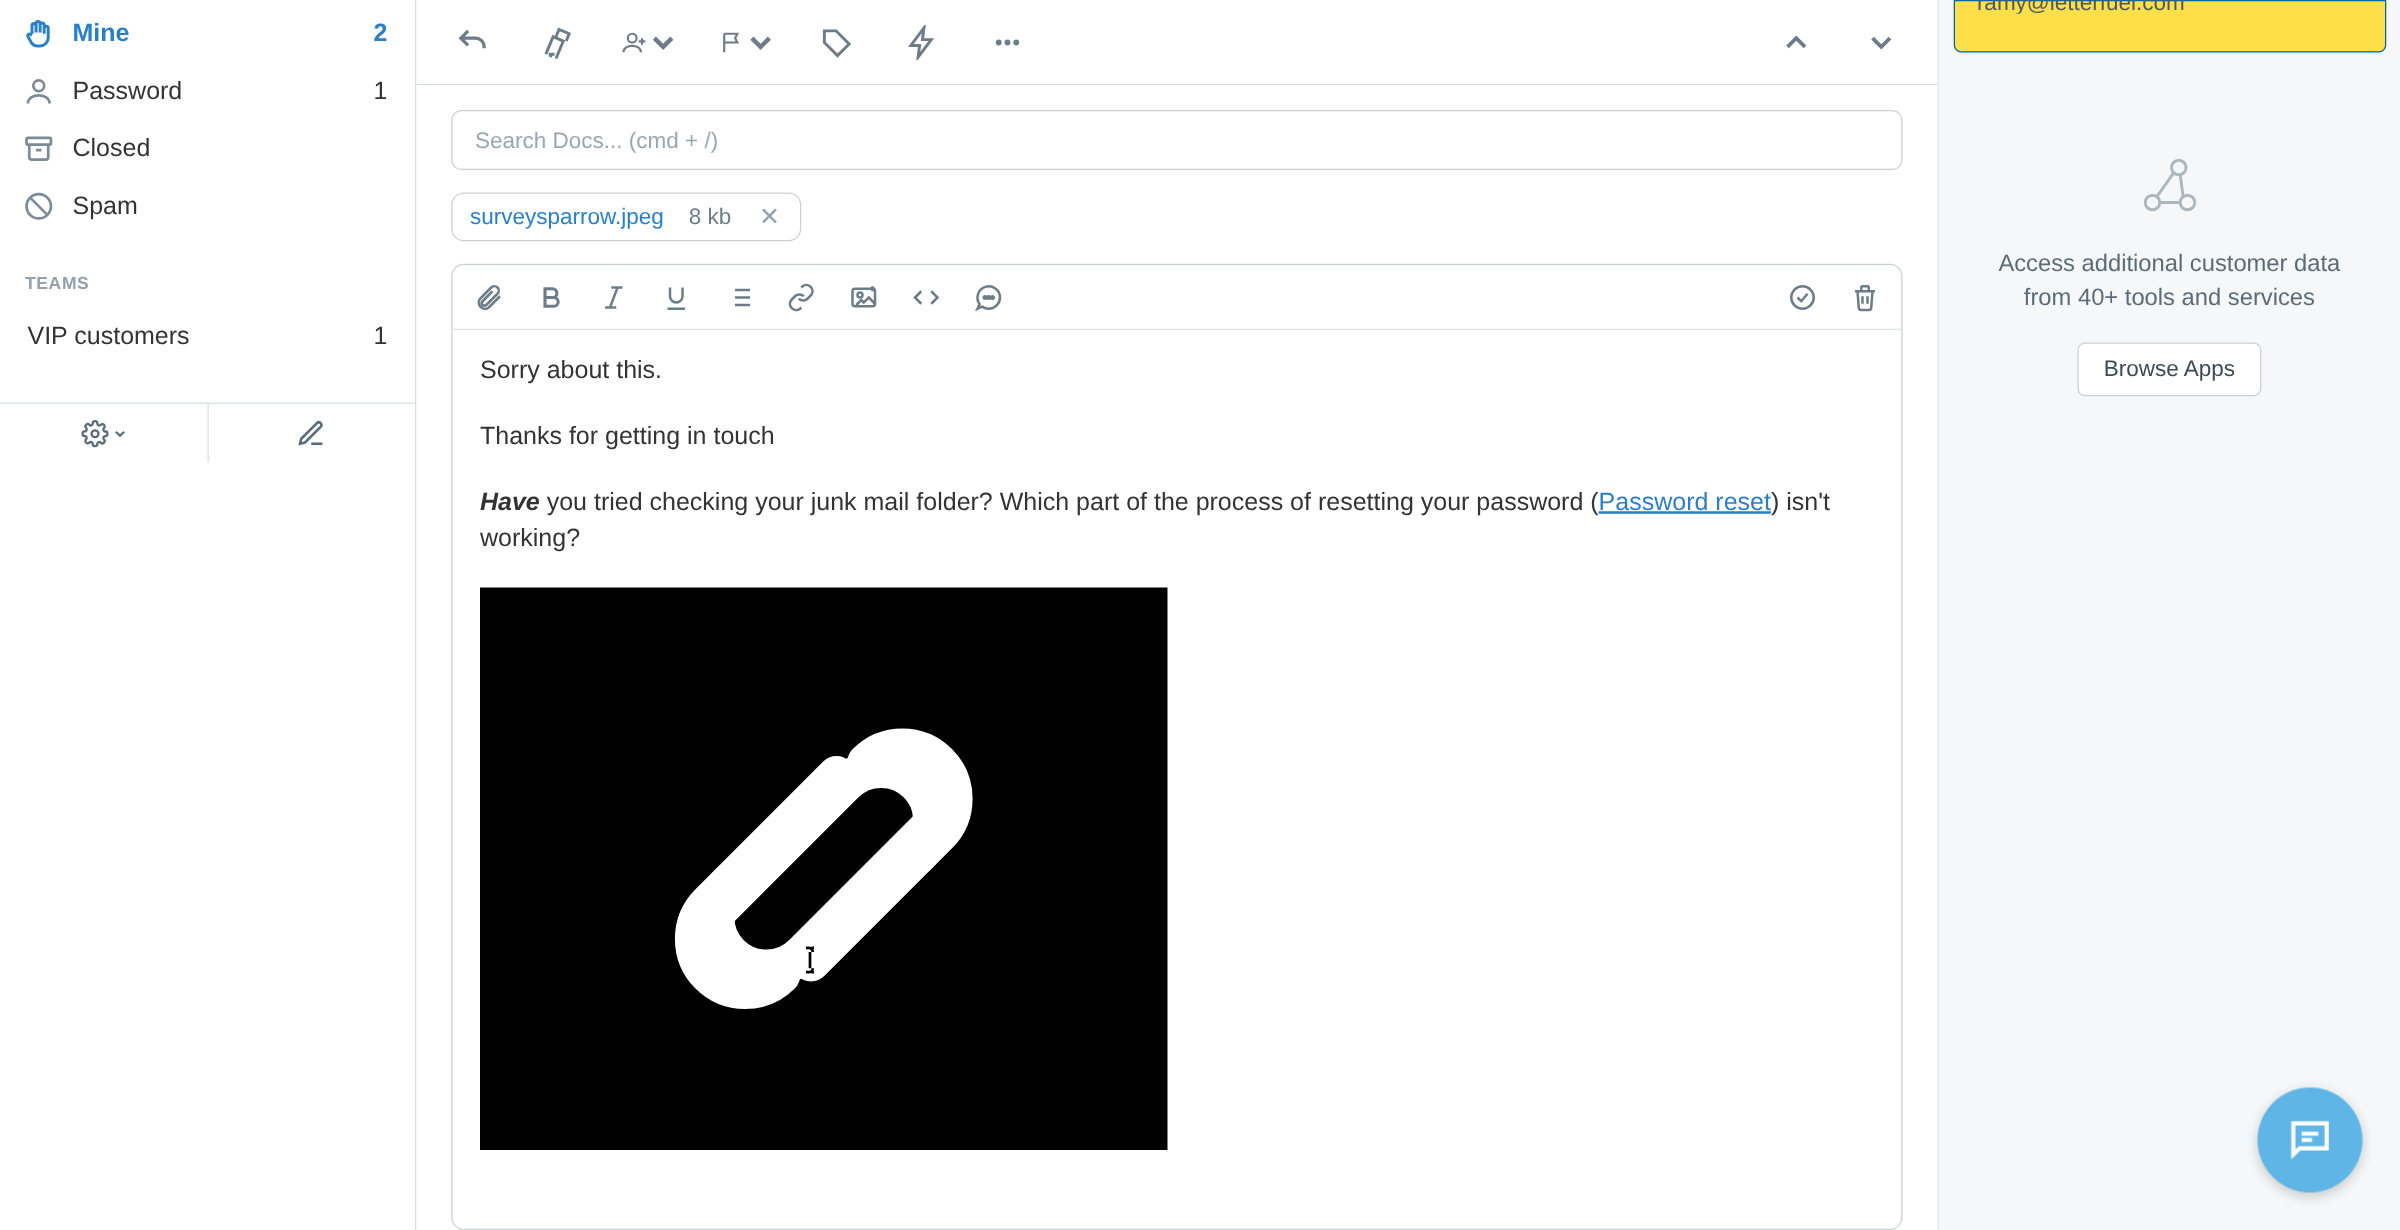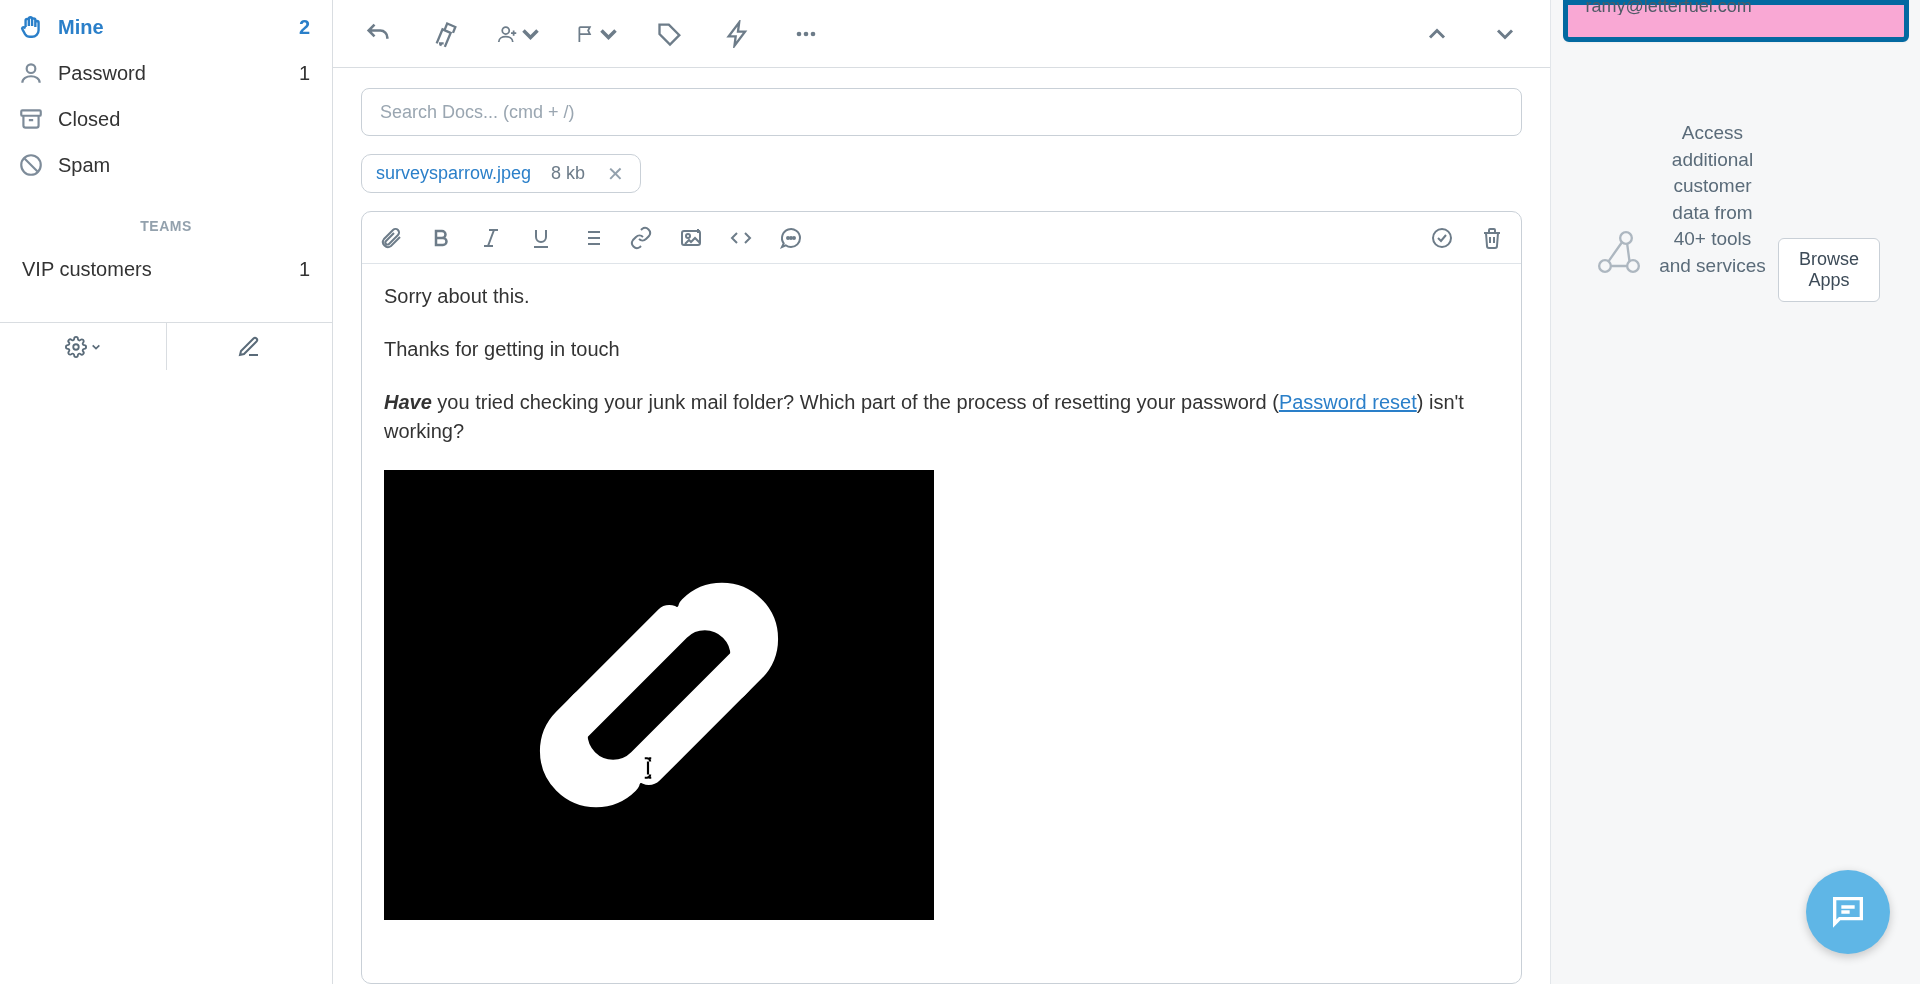--- a/index.html
+++ b/index.html
@@ -1,20 +1,20 @@
 <!DOCTYPE html>
 <html><head>
 <meta charset="utf-8">
 <style>
   * { box-sizing: border-box; margin: 0; padding: 0; }
   html, body { height: 100%; font-family: -apple-system, BlinkMacSystemFont, "Segoe UI", Arial, sans-serif; background:#fff; color:#333; }
   body { display:flex; height:984px; width:1920px; overflow:hidden; }
 
   
-  .sidebar { width:333px; min-width:333px; border-right:1px solid #d9dde1; display:flex; flex-direction:column; position:relative; background:#fff;text-align:center;}
+  .sidebar { width:333px; min-width:333px; border-right:1px solid #d9dde1; display:flex; flex-direction:column; position:relative; background:#fff;}
   .nav-list { list-style:none; padding:4px 0; }
   .nav-item { display:flex; align-items:center; padding:10px 22px 10px 18px; cursor:pointer; font-size:20px; }
   .nav-item.active { color:#2a7fc9; font-weight:700; }
   .nav-item .icon { width:26px; height:26px; margin-right:14px; display:flex; align-items:center; justify-content:center; color:#7d8b99; flex-shrink:0;}
   .nav-item.active .icon { color:#2a7fc9; }
   .nav-item .count { margin-left:auto; font-size:20px; }
   .teams-heading { font-size:14px; letter-spacing:0.5px; font-weight:700; color:#93a1ad; padding:26px 20px 10px 20px; text-transform:uppercase; }
   .sidebar-footer { position:absolute; bottom:0; left:0; right:0; height:50px; border-top:1px solid #d9dde1; display:flex; }
   .sidebar-footer .half { flex:1; display:flex; align-items:center; justify-content:center; cursor:pointer; color:#5a6b79;}
   .sidebar-footer .half + .half { border-left:1px solid #d9dde1; }
@@ -44,23 +44,23 @@
   .editor-toolbar .spacer { flex:1; }
   .editor-body { padding:18px 22px; font-size:20px; line-height:1.45; overflow:auto; flex:1; }
   .editor-body p { margin:0 0 24px 0; }
   .editor-body a { color:#2a7fc9; text-decoration:underline; }
   .editor-body .bold { font-weight:800; font-style:italic;}
   .embedded-image { width:550px; height:450px; background:#000; display:flex; align-items:center; justify-content:center; }
   .embedded-image svg { width:340px; height:340px; }
 
   
   .right-panel { width:370px; min-width:370px; background:#f6f7f8; border-left:1px solid #e2e6ea; display:flex; flex-direction:column; align-items:center;}
-  .customer-card { width:346px; min-height:42px; background:#f9a8d4; border:5px solid #0369a1; border-radius:0 0 6px 6px; box-shadow:0 1px 2px rgba(0,0,0,.04); padding:0 18px 14px 18px; margin-bottom:78px; display:flex; align-items:flex-start;}
+  .customer-card { width:346px; min-height:42px; background:#fde047; border:1px solid #0369a1; border-radius:0 0 6px 6px; box-shadow:0 1px 2px rgba(0,0,0,.04); padding:0 18px 14px 18px; margin-bottom:78px; display:flex; align-items:flex-start;}
   .customer-email { color:#4f5a67; font-size:18px; line-height:1; position:relative; top:-8px; overflow:hidden;}
-  .apps-promo { display:flex; flex-direction:row; align-items:flex-end; text-align:center; padding:0 40px;gap:12px; }
+  .apps-promo { display:flex; flex-direction:column; align-items:center; text-align:center; padding:0 40px; }
   .apps-promo .graph-icon { color:#adb7c0; margin-bottom:18px; }
   .apps-promo p { color:#5a6b79; font-size:19px; line-height:1.4; margin-bottom:22px;}
   .browse-btn { border:1px solid #c9d0d7; background:#fff; border-radius:6px; padding:10px 20px; font-size:18px; color:#3c4a57; cursor:pointer; }
 
   .help-fab { position:fixed; right:30px; bottom:30px; width:84px; height:84px; border-radius:50%; background:#5fb6e6; display:flex; align-items:center; justify-content:center; cursor:pointer; box-shadow:0 3px 10px rgba(0,0,0,.2);}
   .help-fab svg { width:40px; height:40px; color:#fff; }
 
   
   .cursor-caret { position:absolute; width:26px; height:28px; pointer-events:none; }
 </style>

